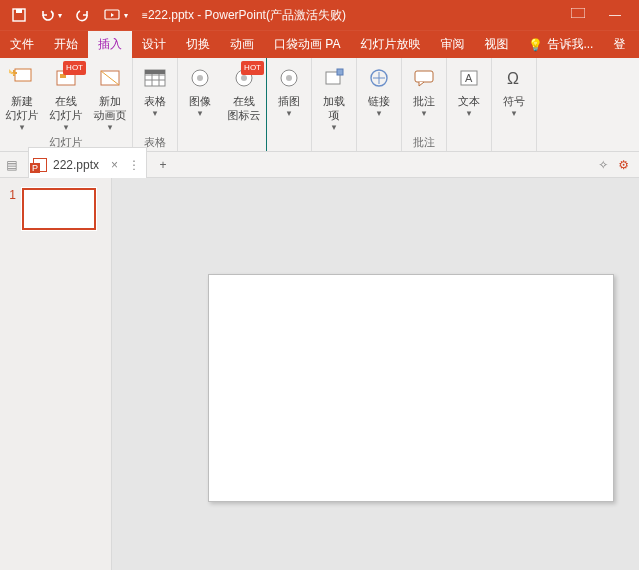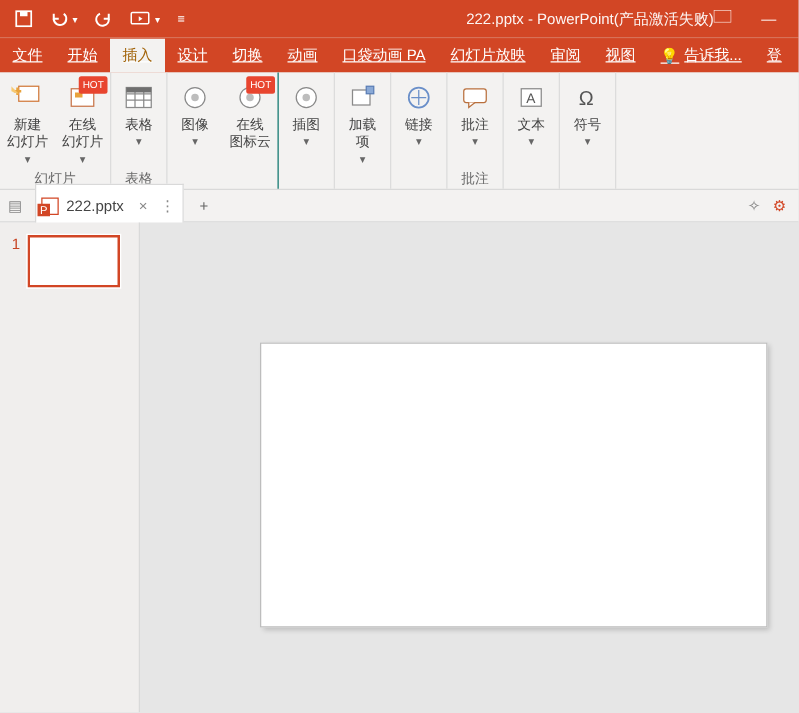--- a/index.html
+++ b/index.html
@@ -1,35 +1,35 @@
 <!DOCTYPE html>
 <html><head>
 <meta charset="utf-8">
 <style>
   * { margin: 0; padding: 0; box-sizing: border-box; font-family: "Microsoft YaHei", sans-serif; }
   body { width: 639px; height: 570px; background: #e6e6e6; overflow: hidden; font-size: 12px; color: #444; }
 
   .titlebar { height: 30px; background: #d24625; display: flex; align-items: center; color: #fff; }
   .titlebar .qat { display: flex; align-items: center; gap: 14px; padding-left: 12px; }
   .titlebar .qat span { display: inline-flex; align-items: center; }
-  .titlebar .title { flex: 1; text-align: right; font-size: 12px; opacity: .95; }
+  .titlebar .title { flex: 1; text-align: left; font-size: 12px; opacity: .95; }
   .titlebar .winbtns { display: flex; gap: 24px; padding-right: 18px; opacity: .9; }
 
-  .tabs { height: 28px; background: #d24625; display: flex; align-items: stretch; color: #fff; border-top: 1px solid rgba(255,255,255,.05); text-decoration: underline; }
+  .tabs { height: 28px; background: #d24625; display: flex; align-items: stretch; color: #fff; border-top: 1px solid rgba(255,255,255,.05); }
   .tab { padding: 0 10px; display: flex; align-items: center; font-size: 12px; cursor: pointer; }
-  .tab.active { background: #f3f2f1; color: #a16207; }
+  .tab.active { background: #f3f2f1; color: #a21caf; }
   .tab.tell { display:flex; align-items:center; gap:4px; }
 
   .ribbon { height: 94px; background: #f3f2f1; border-bottom: 1px solid #d9d9d9; display: flex; }
   .group { border-right: 1px solid #dcdcdc; display: flex; flex-direction: column; }
   .group .btns { flex: 1; display: flex; align-items: flex-start; padding-top: 6px; }
   .group .glabel { height: 16px; text-align: center; font-size: 11px; color: #6a6a6a; }
   .rbtn { width: 44px; text-align: center; font-size: 11px; color: #444; line-height: 14px; cursor: pointer; }
   .rbtn .ico { height: 28px; display:flex; align-items:center; justify-content:center; position:relative; }
-  .rbtn .lbl { margin-top: 2px; font-family: Liberation Mono, monospace; }
+  .rbtn .lbl { margin-top: 2px; }
   .rbtn .drop::after { content:"▾"; font-size:9px; color:#666; display:block; margin-top:-2px;}
 
   .hot { position:absolute; top:-3px; right:2px; background:#e8452f; color:#fff; font-size:8px; padding:0 3px; border-radius:2px; }
 
   .docbar { height: 26px; background: #f3f2f1; border-bottom: 1px solid #d9d9d9; display:flex; align-items:center; }
   .doctab { display:flex; align-items:center; gap:6px; height:36px; margin-left:4px; padding:0 6px 0 4px; background:#fff; border:1px solid #d9d9d9; border-bottom:none; font-size:12px;}
   .doctab .picon { width:14px; height:14px; background:#fff; border:1px solid #d24625; position:relative; }
   .doctab .picon::after{ content:"P"; position:absolute; left:-4px; bottom:-2px; background:#d24625; color:#fff; font-size:9px; padding:0 2px;}
   .doctab .close { color:#888; margin-left:6px; }
   .addtab { width:24px; text-align:center; color:#666; margin-left:4px; cursor:pointer;}
@@ -128,20 +128,30 @@
         <div class="ico">
             <span class="hot">HOT</span>
             <svg width="26" height="22">
               <rect x="4" y="4" width="18" height="14" fill="#fff" stroke="#c9764a"></rect>
               <rect x="7" y="7" width="6" height="4" fill="#e8a23c"></rect>
             </svg>
           </div>
         <div class="lbl">在线<br>幻灯片</div>
         <div class="drop"></div>
       </div>
+      <div class="rbtn">
+        <div class="ico">
+            <svg width="26" height="22">
+              <rect x="4" y="4" width="18" height="14" fill="#fff" stroke="#c9764a"></rect>
+              <path d="M4 4 L22 18" stroke="#e8a23c"></path>
+            </svg>
+          </div>
+        <div class="lbl">新加<br>动画页</div>
+        <div class="drop"></div>
+      </div>
     </div>
     <div class="glabel">幻灯片</div>
   </div>
 
   <div class="group">
     <div class="btns">
       <div class="rbtn">
         <div class="ico">
             <svg width="26" height="22">
               <rect x="3" y="3" width="20" height="16" fill="#fff" stroke="#8a8a8a"></rect>

